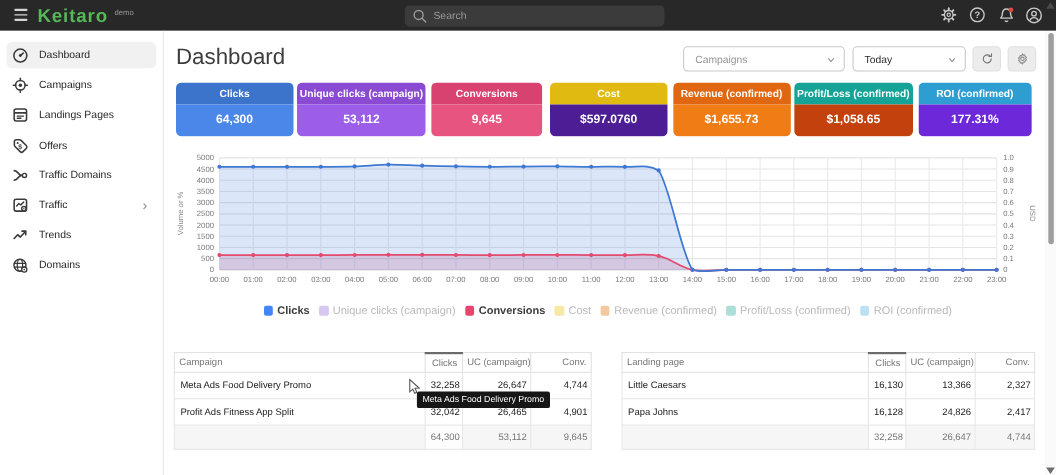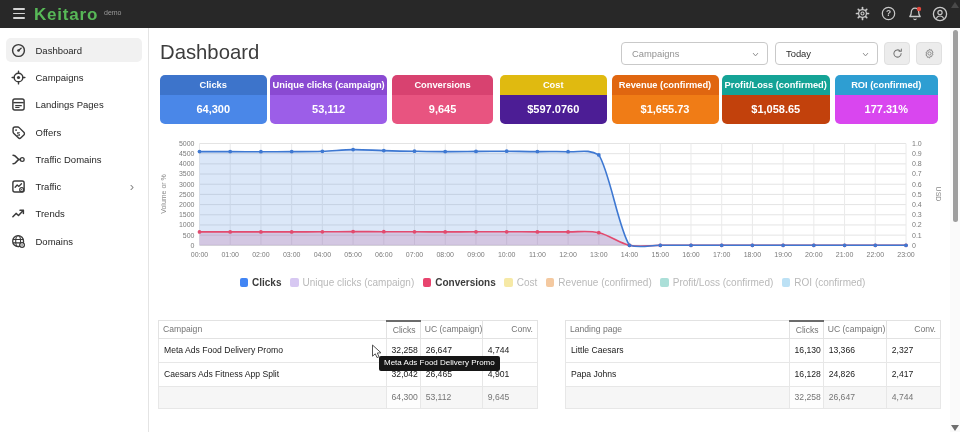--- a/index.html
+++ b/index.html
@@ -28,39 +28,46 @@
 .legend { position:absolute; left:160px; top:277px; width:785px; display:flex; justify-content:center; gap:8.5px; font-size:10px; }
 .li { display:flex; align-items:center; gap:4px; white-space:nowrap; }
 .lb { width:8.5px; height:8.5px; border-radius:2px; display:inline-block; }
 .tblL { position:absolute; left:158px; top:319.5px; width:380px; }
 .tblR { position:absolute; left:565px; top:319.5px; width:376px; }
 .dt { width:100%; border-collapse:collapse; font-size:8.6px; table-layout:fixed; }
 .dt th { height:17.5px; font-weight:400; font-size:8.6px; color:#757575; border:1px solid #e2e2e2; background:#fff; padding:0 4px; text-align:left; white-space:nowrap; overflow:hidden; }
 .dt th.n { text-align:right; }
 .dt th.sorted { border-top:2px solid #6b6b6b; }
 .dt td { height:24px; border:1px solid #e7e7e7; color:#212121; padding:0 5px; background:#fff; white-space:nowrap; overflow:hidden; }
-.dt td.n { text-align:left; padding-right:3px; }
+.dt td.n { text-align:right; padding-right:3px; }
 .dt tr.tot td { background:#f6f6f6; color:#757575; height:22px !important; }
 .dt tr.tot td.hl { background:#fdfdfd; }
 .tooltip { position:absolute; left:379px; top:356px; height:14.5px; background:#161616; color:#fff; font-size:8px; line-height:14.5px; padding:0 5px; border-radius:2px; white-space:nowrap; z-index:10; }
 .cursor { position:absolute; left:371px; top:344px; z-index:11; }
 .scroll { position:absolute; right:0; top:28px; width:10px; height:404px; background:#fafafa; }
 .thumb { position:absolute; right:2.5px; top:2px; width:5px; height:192px; background:#9e9e9e; border-radius:3px; }
 .sdown { position:absolute; right:1px; bottom:1px; width:0; height:0; border-left:4px solid transparent; border-right:4px solid transparent; border-top:6px solid #6e6e6e; }
 .sup { position:absolute; right:1px; top:2px; width:0; height:0; border-left:4px solid transparent; border-right:4px solid transparent; border-bottom:6px solid #4a4a4a; }
 </style></head>
 <body>
 <div class="topbar">
   <div class="burger">
       <i></i>
       <i></i>
       <i></i>
     </div>
   <div class="logo">Keitaro</div>
     <div class="demo">demo</div>
+  <div class="search">
+      <svg width="13" height="13" viewBox="0 0 14 14">
+        <circle cx="6" cy="6" r="4.4" fill="none" stroke="#9a9a9a" stroke-width="1.4"></circle>
+        <path d="M9.3 9.3L13 13" stroke="#9a9a9a" stroke-width="1.4" stroke-linecap="round"></path>
+      </svg>
+      <span>Search</span>
+    </div>
   <div class="tic" style="left:855px"><svg width="15" height="15" viewBox="0 0 16 16">
         <g stroke="#c9c9c9" stroke-width="1.8" stroke-linecap="round">
           <line x1="8" y1="1.6" x2="8" y2="3.2"></line>
           <line x1="8" y1="12.8" x2="8" y2="14.4"></line>
           <line x1="1.6" y1="8" x2="3.2" y2="8"></line>
           <line x1="12.8" y1="8" x2="14.4" y2="8"></line>
           <line x1="3.5" y1="3.5" x2="4.6" y2="4.6"></line>
           <line x1="11.4" y1="11.4" x2="12.5" y2="12.5"></line>
           <line x1="3.5" y1="12.5" x2="4.6" y2="11.4"></line>
           <line x1="11.4" y1="4.6" x2="12.5" y2="3.5"></line>
@@ -191,21 +198,21 @@
 <div class="card" style="left:611.5px;width:107.0px">
     <div class="ct" style="background:#e06610">Revenue (confirmed)</div>
     <div class="cv" style="background:#f07c16">$1,655.73</div>
   </div>
 <div class="card" style="left:721.5px;width:108.5px">
     <div class="ct" style="background:#14a396">Profit/Loss (confirmed)</div>
     <div class="cv" style="background:#c2410c">$1,058.65</div>
   </div>
 <div class="card" style="left:835.0px;width:102.5px">
     <div class="ct" style="background:#2e9ed2">ROI (confirmed)</div>
-    <div class="cv" style="background:#d946ef">177.31%</div>
+    <div class="cv" style="background:#6d28d9">177.31%</div>
   </div>
 <svg class="chart" width="800" height="135" viewBox="0 0 800 135">
 <style>.ax{font:7px "Liberation Sans",sans-serif;fill:#7a7a7a}.ax2{font:7px "Liberation Sans",sans-serif;fill:#8a8a8a}</style>
 <line x1="49.5" y1="112.30" x2="756.0" y2="112.30" stroke="#d6d6d6" stroke-width="1"></line>
     <line x1="49.5" y1="102.12" x2="756.0" y2="102.12" stroke="#e4e4e4" stroke-width="1"></line>
     <line x1="49.5" y1="91.94" x2="756.0" y2="91.94" stroke="#e4e4e4" stroke-width="1"></line>
     <line x1="49.5" y1="81.76" x2="756.0" y2="81.76" stroke="#e4e4e4" stroke-width="1"></line>
     <line x1="49.5" y1="71.58" x2="756.0" y2="71.58" stroke="#e4e4e4" stroke-width="1"></line>
     <line x1="49.5" y1="61.40" x2="756.0" y2="61.40" stroke="#e4e4e4" stroke-width="1"></line>
     <line x1="49.5" y1="51.22" x2="756.0" y2="51.22" stroke="#e4e4e4" stroke-width="1"></line>
@@ -379,21 +386,21 @@
         </tr>
       </thead>
       <tbody>
         <tr>
           <td class="c0">Meta Ads Food Delivery Promo</td>
           <td class="n">32,258</td>
           <td class="n">26,647</td>
           <td class="n">4,744</td>
         </tr>
         <tr>
-          <td class="c0">Caesars Ads Fitness App Split</td>
+          <td class="c0">Profit Ads Fitness App Split</td>
           <td class="n">32,042</td>
           <td class="n">26,465</td>
           <td class="n">4,901</td>
         </tr>
         <tr class="tot">
           <td class="c0"></td>
           <td class="n hl">64,300</td>
           <td class="n">53,112</td>
           <td class="n">9,645</td>
         </tr>

